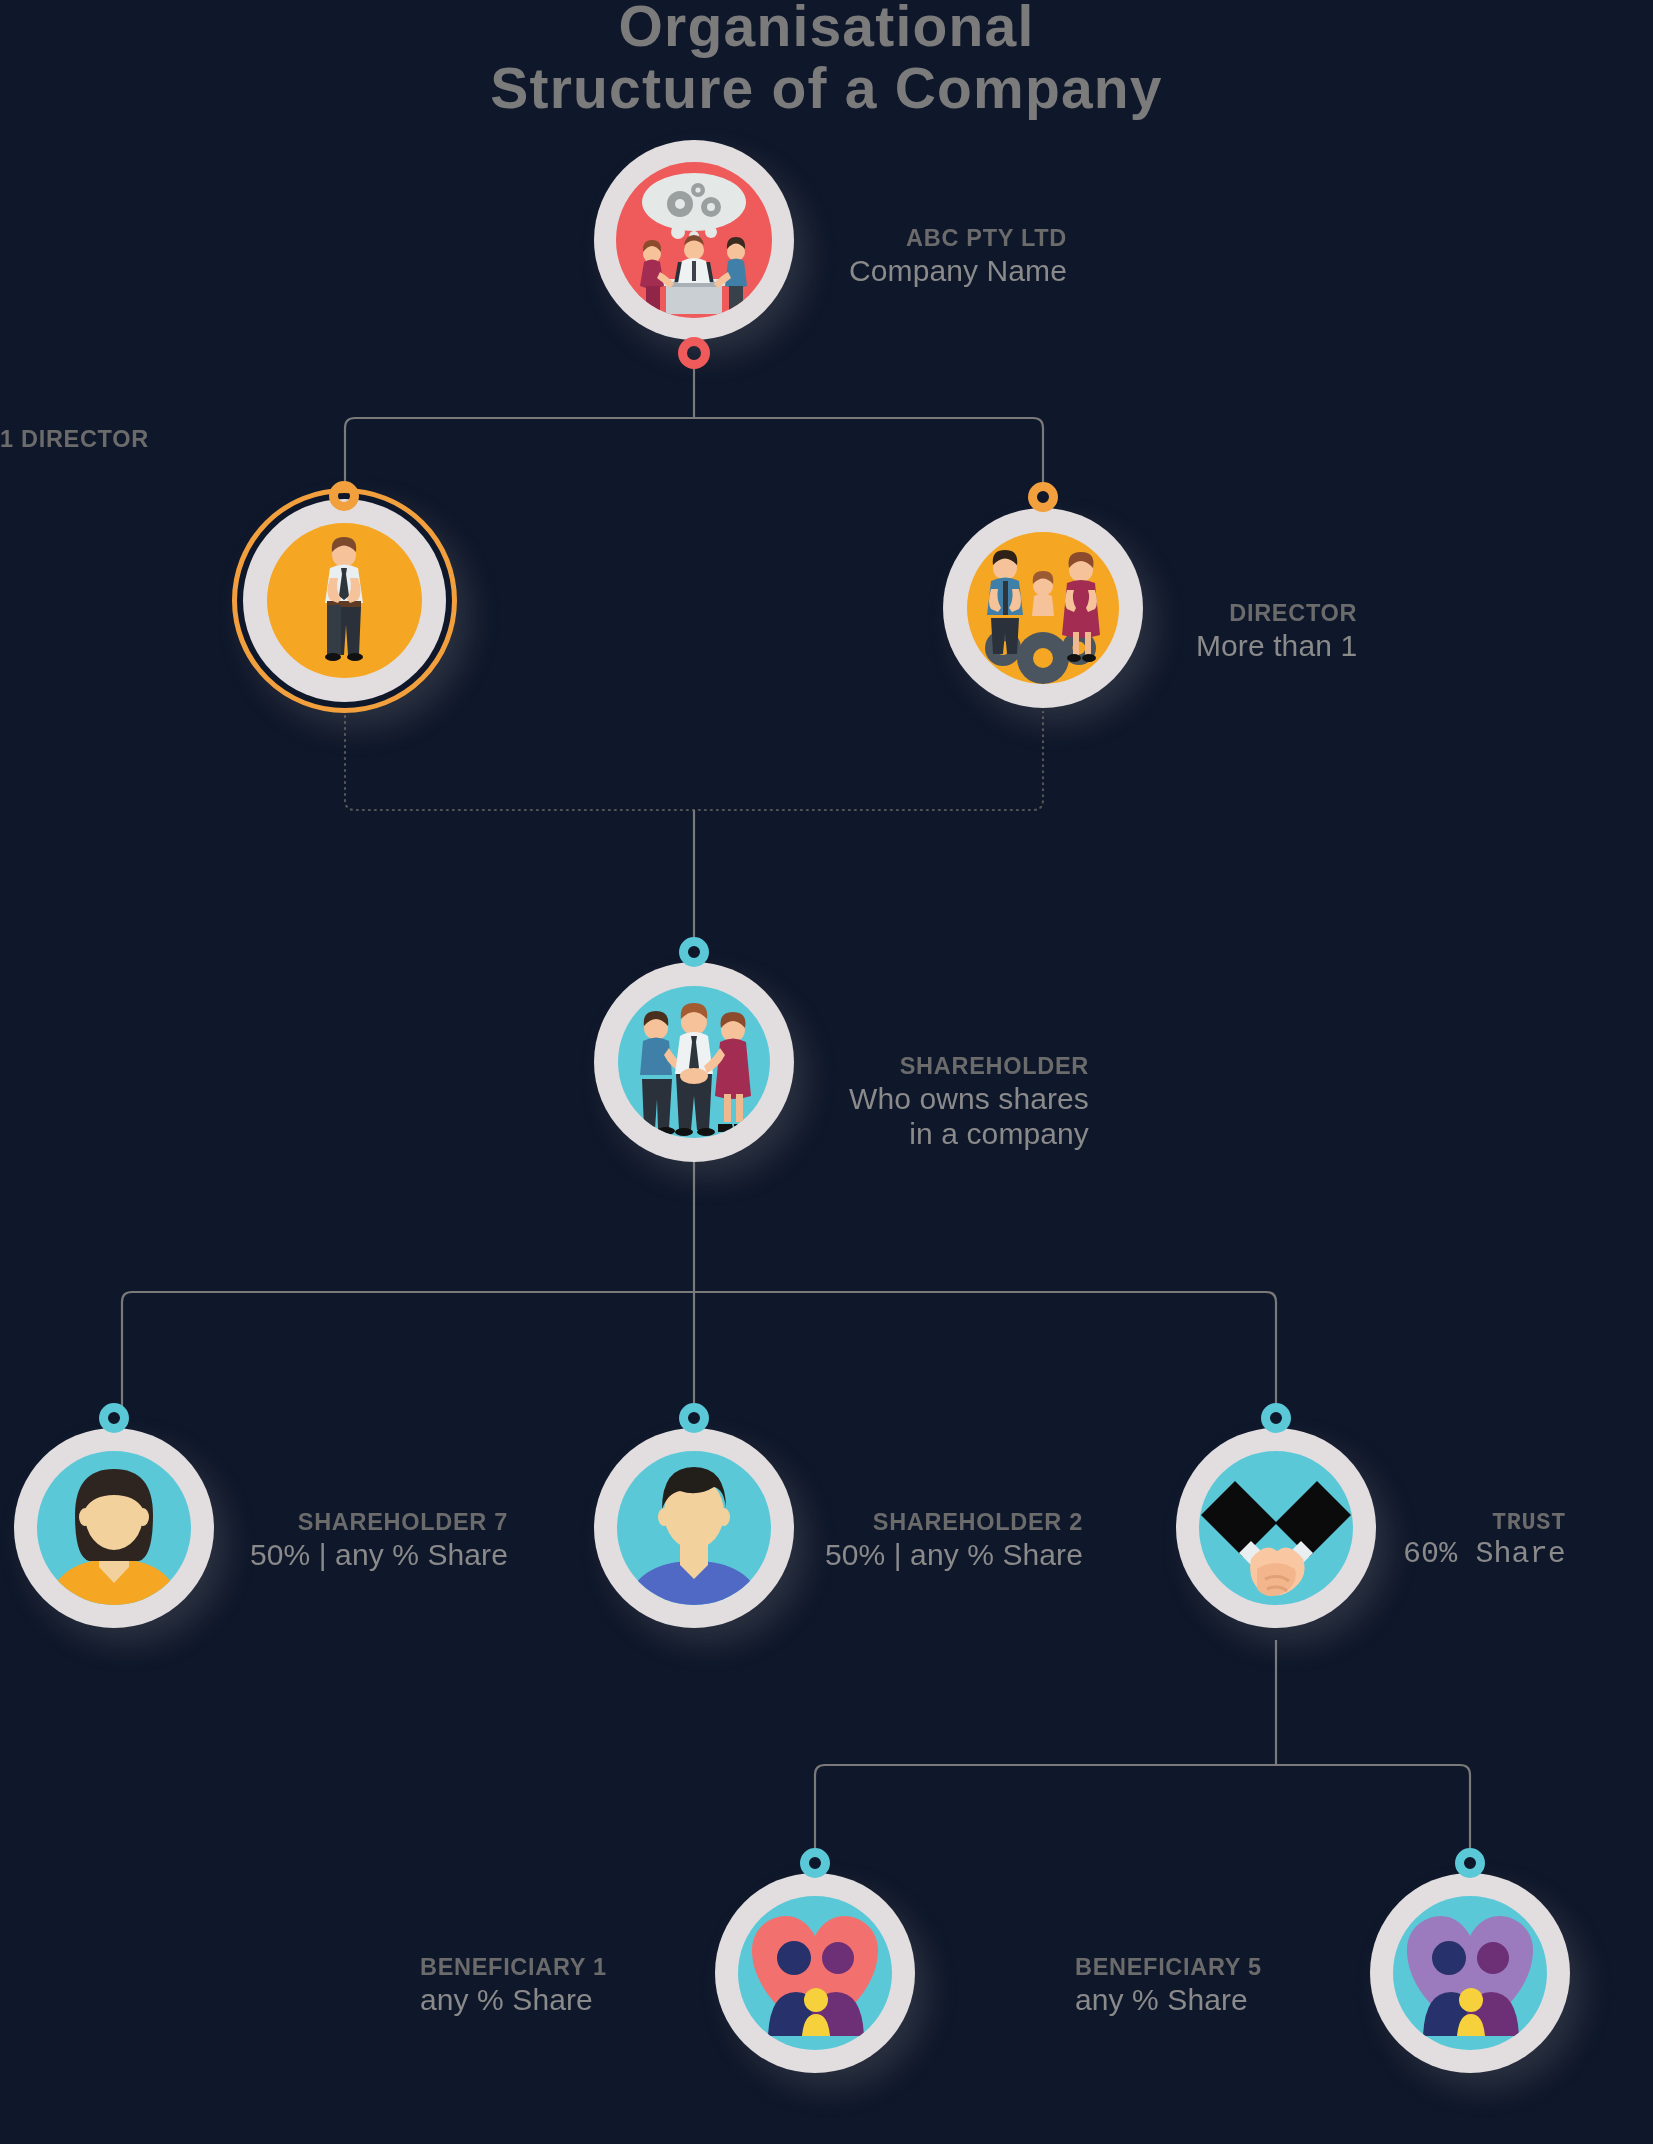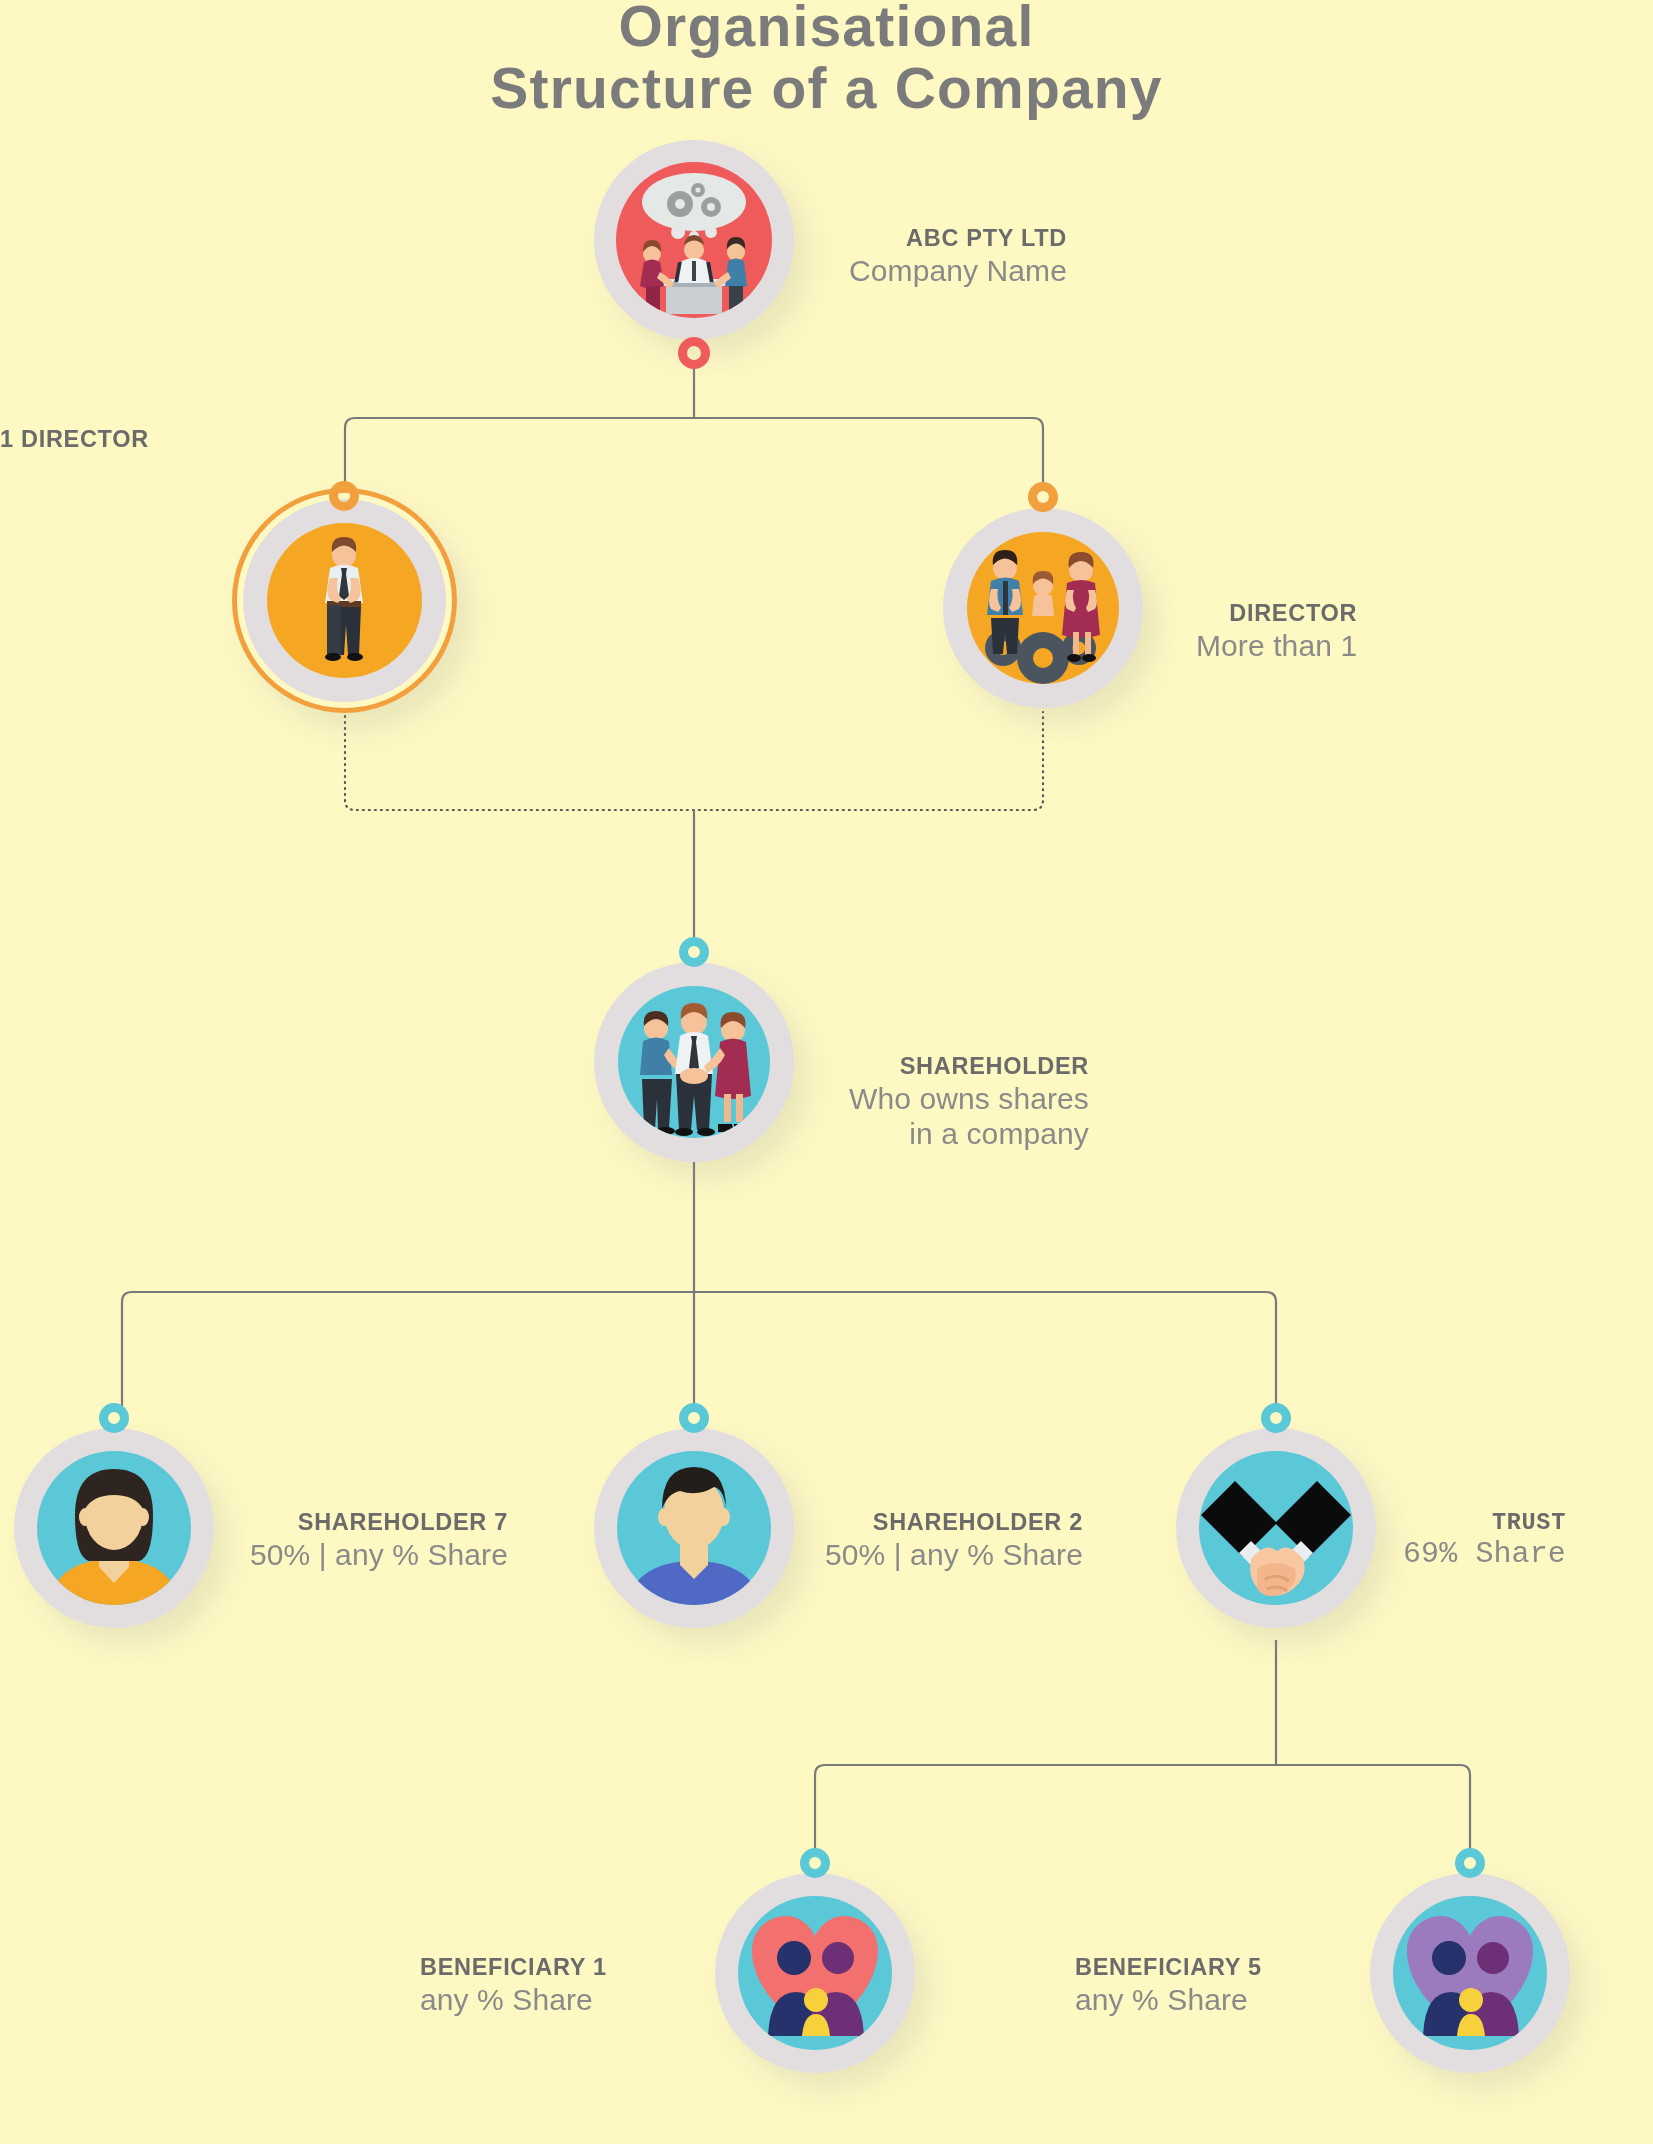--- a/index.html
+++ b/index.html
@@ -4,21 +4,21 @@
 <style>
   html,body{margin:0;padding:0;background:#ffffff;}
   body{
     font-family:"Liberation Sans", sans-serif;
     -webkit-font-smoothing:antialiased;
   }
   #canvas{
     position:relative;
     width:1653px;
     height:2144px;
-    background:#fef9c3;
+    background:#0f172a;
     overflow:hidden;
   }
 
   
   #title{
     position:absolute;
     left:0; top:-4px;
     width:1653px;
     text-align:center;
     color:#7b7b7b;
@@ -333,21 +333,21 @@
         <path d="M52 108 q14 -18 26 -8 q12 -10 26 8 q6 18 -10 30 q-16 12 -32 2 q-14 -10 -10 -32 z" fill="#f9c7a1"></path>
         <path d="M58 118 q18 -12 38 0 q4 16 -12 24 q-16 8 -26 -4 z" fill="#f3b58b"></path>
         <path d="M66 128 q14 -6 24 2" stroke="#e0a176" stroke-width="3" fill="none"></path>
         <path d="M68 138 q12 -5 20 2" stroke="#e0a176" stroke-width="3" fill="none"></path>
       </svg>
     </div>
   </div>
   <div class="eyelet" style="left:1261px; top:1403px; width:30px; height:30px; border:9px solid #5bc8d8;"></div>
   <div class="label right" style="left:1403px; top:1509px;font-family:Liberation Mono, monospace;">
     <span class="lt">TRUST</span>
-    <span class="ls">69% Share</span>
+    <span class="ls">60% Share</span>
   </div>
 
   <div class="node" style="left:715px; top:1873px; width:200px; height:200px;">
     <div class="inner" style="left:23px; top:23px; width:154px; height:154px; background:#5bc8d8;">
       <svg class="art" viewBox="0 0 154 154">
         <path d="M77 140 C 20 104 14 70 14 54 C 14 32 32 20 48 20 C 62 20 72 30 77 40 C 82 30 92 20 106 20 C 122 20 140 32 140 54 C 140 70 134 104 77 140 Z" fill="#f2716e"></path>
         <circle cx="56" cy="62" r="17" fill="#27316b"></circle>
         <circle cx="100" cy="62" r="16" fill="#6d2f75"></circle>
         <path d="M30 140 q2 -44 28 -44 q26 0 28 44 z" fill="#27316b"></path>
         <path d="M70 140 q2 -44 28 -44 q26 0 28 44 z" fill="#6d2f75"></path>

